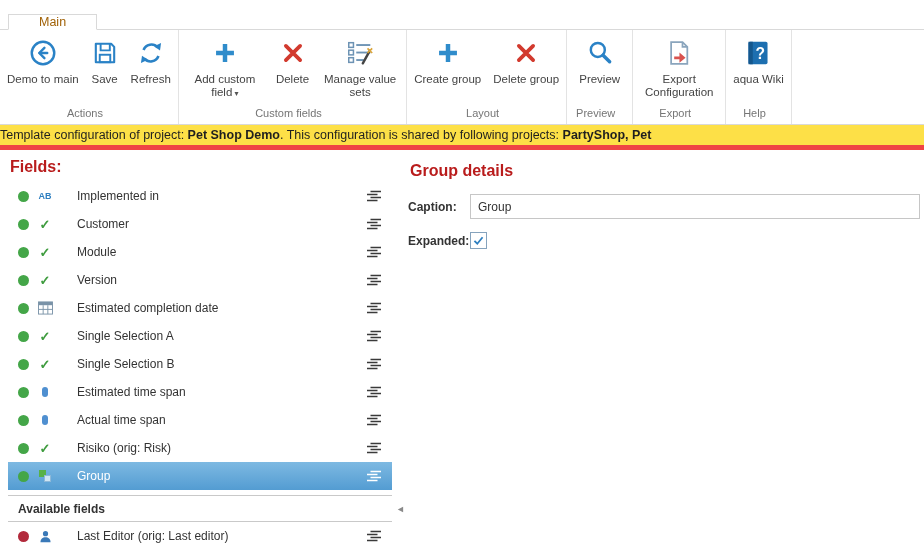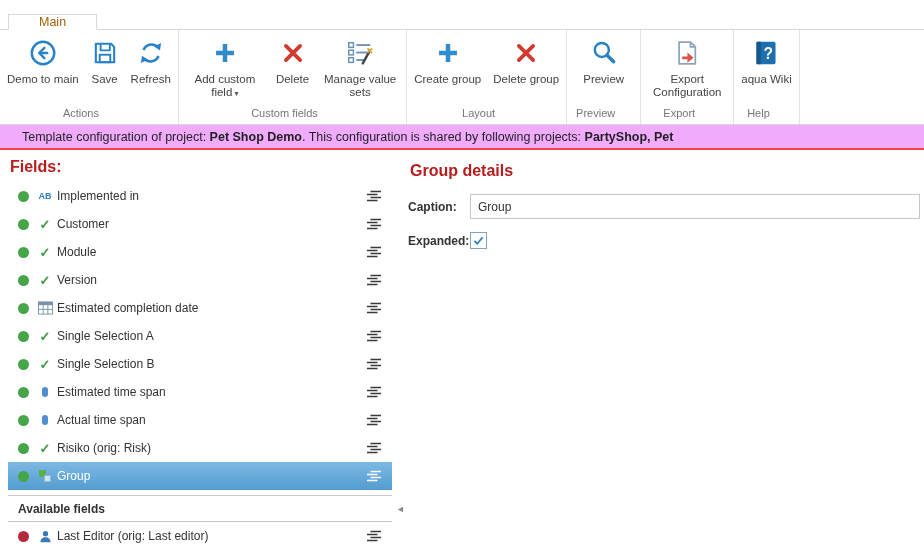--- a/index.html
+++ b/index.html
@@ -15,36 +15,36 @@
   .tab { position: relative; bottom: -1px; background: #fff; border: 1px solid #d9d9d9; border-bottom: 1px solid #fff; padding: 0 30px; color: #a16207; font-size: 12.5px; cursor: pointer; }
 
   
   .ribbon { display: flex; align-items: stretch; height: 95px; background: #fff; border-bottom: 1px solid #d9d9d9; }
   .rgroup { display: flex; flex-direction: column; border-right: 1px solid #e3e3e3; padding: 2px 1px 0 1px; }
   .rbuttons { flex: 1; display: flex; align-items: flex-start; justify-content: center; }
   .rbtn { display: flex; flex-direction: column; align-items: center; padding: 4px 6px 0 6px; cursor: pointer; border-radius: 2px; }
   .ricon { height: 34px; display: flex; align-items: center; justify-content: center; }
   .rlabel { font-size: 11.5px; line-height: 13px; color: #444; text-align: center; margin-top: 3px; max-width: 78px; }
   .caret { font-size: 8px; color: #555; }
-  .rgroup-label { text-align: center; font-size: 11px; color: #757575; padding: 4px 24px 5px 8px; white-space: nowrap; }
+  .rgroup-label { text-align: center; font-size: 11px; color: #757575; padding: 4px 16px 5px 8px; white-space: nowrap; }
 
   
-  .infobar { height: 25px; background: #f0abfc; border-bottom: 2px solid #ef4444; display: flex; align-items: center; padding: 0 22px; font-size: 12.5px; color: #1f1f1f; }
+  .infobar { height: 25px; background: #fde047; border-bottom: 5px solid #ef4444; display: flex; align-items: center; padding: 0 0; font-size: 12.5px; color: #1f1f1f; }
   .infobar b { font-weight: bold; }
 
   
   .content { display: flex; height: 397px; padding-top: 4px; }
   .left-panel { width: 384px; margin-left: 8px; flex: none; position: relative; }
   .panel-title { color: #b91c1c; font-size: 16px; font-weight: bold; padding: 4px 2px 6px 2px; }
 
   .frow { height: 28px; display: flex; align-items: center; padding: 0 8px 0 10px; cursor: pointer; }
   .dot { width: 11px; height: 11px; border-radius: 50%; margin-right: 8px; flex: none; }
   .dot.green { background: #44a648; }
   .dot.red { background: #b22a3c; }
-  .ficon { width: 16px; margin-right: 4px; display: inline-flex; align-items: center; justify-content: center; flex: none; }
+  .ficon { width: 16px; margin-right: 24px; display: inline-flex; align-items: center; justify-content: center; flex: none; }
   .flabel { flex: 1; }
   .menu-btn { margin-left: auto; display: inline-flex; padding: 2px; cursor: pointer; }
   .reorder path { stroke: #3a3a3a; stroke-width: 1.3; fill: none; }
   .frow.selected { background: linear-gradient(#7db9e2, #539cd2); color: #fff; }
   .frow.selected .reorder path { stroke: #fff; }
 
   .ab { color: #2e7fc0; font-size: 9px; font-weight: bold; }
   .chk { color: #3f9c3f; font-size: 13px; font-weight: bold; line-height: 1; }
   .ts { width: 6px; height: 10px; border-radius: 3px; background: #4f8fd0; display: inline-block; }
   .grp { position: relative; width: 13px; height: 13px; display: inline-block; }

